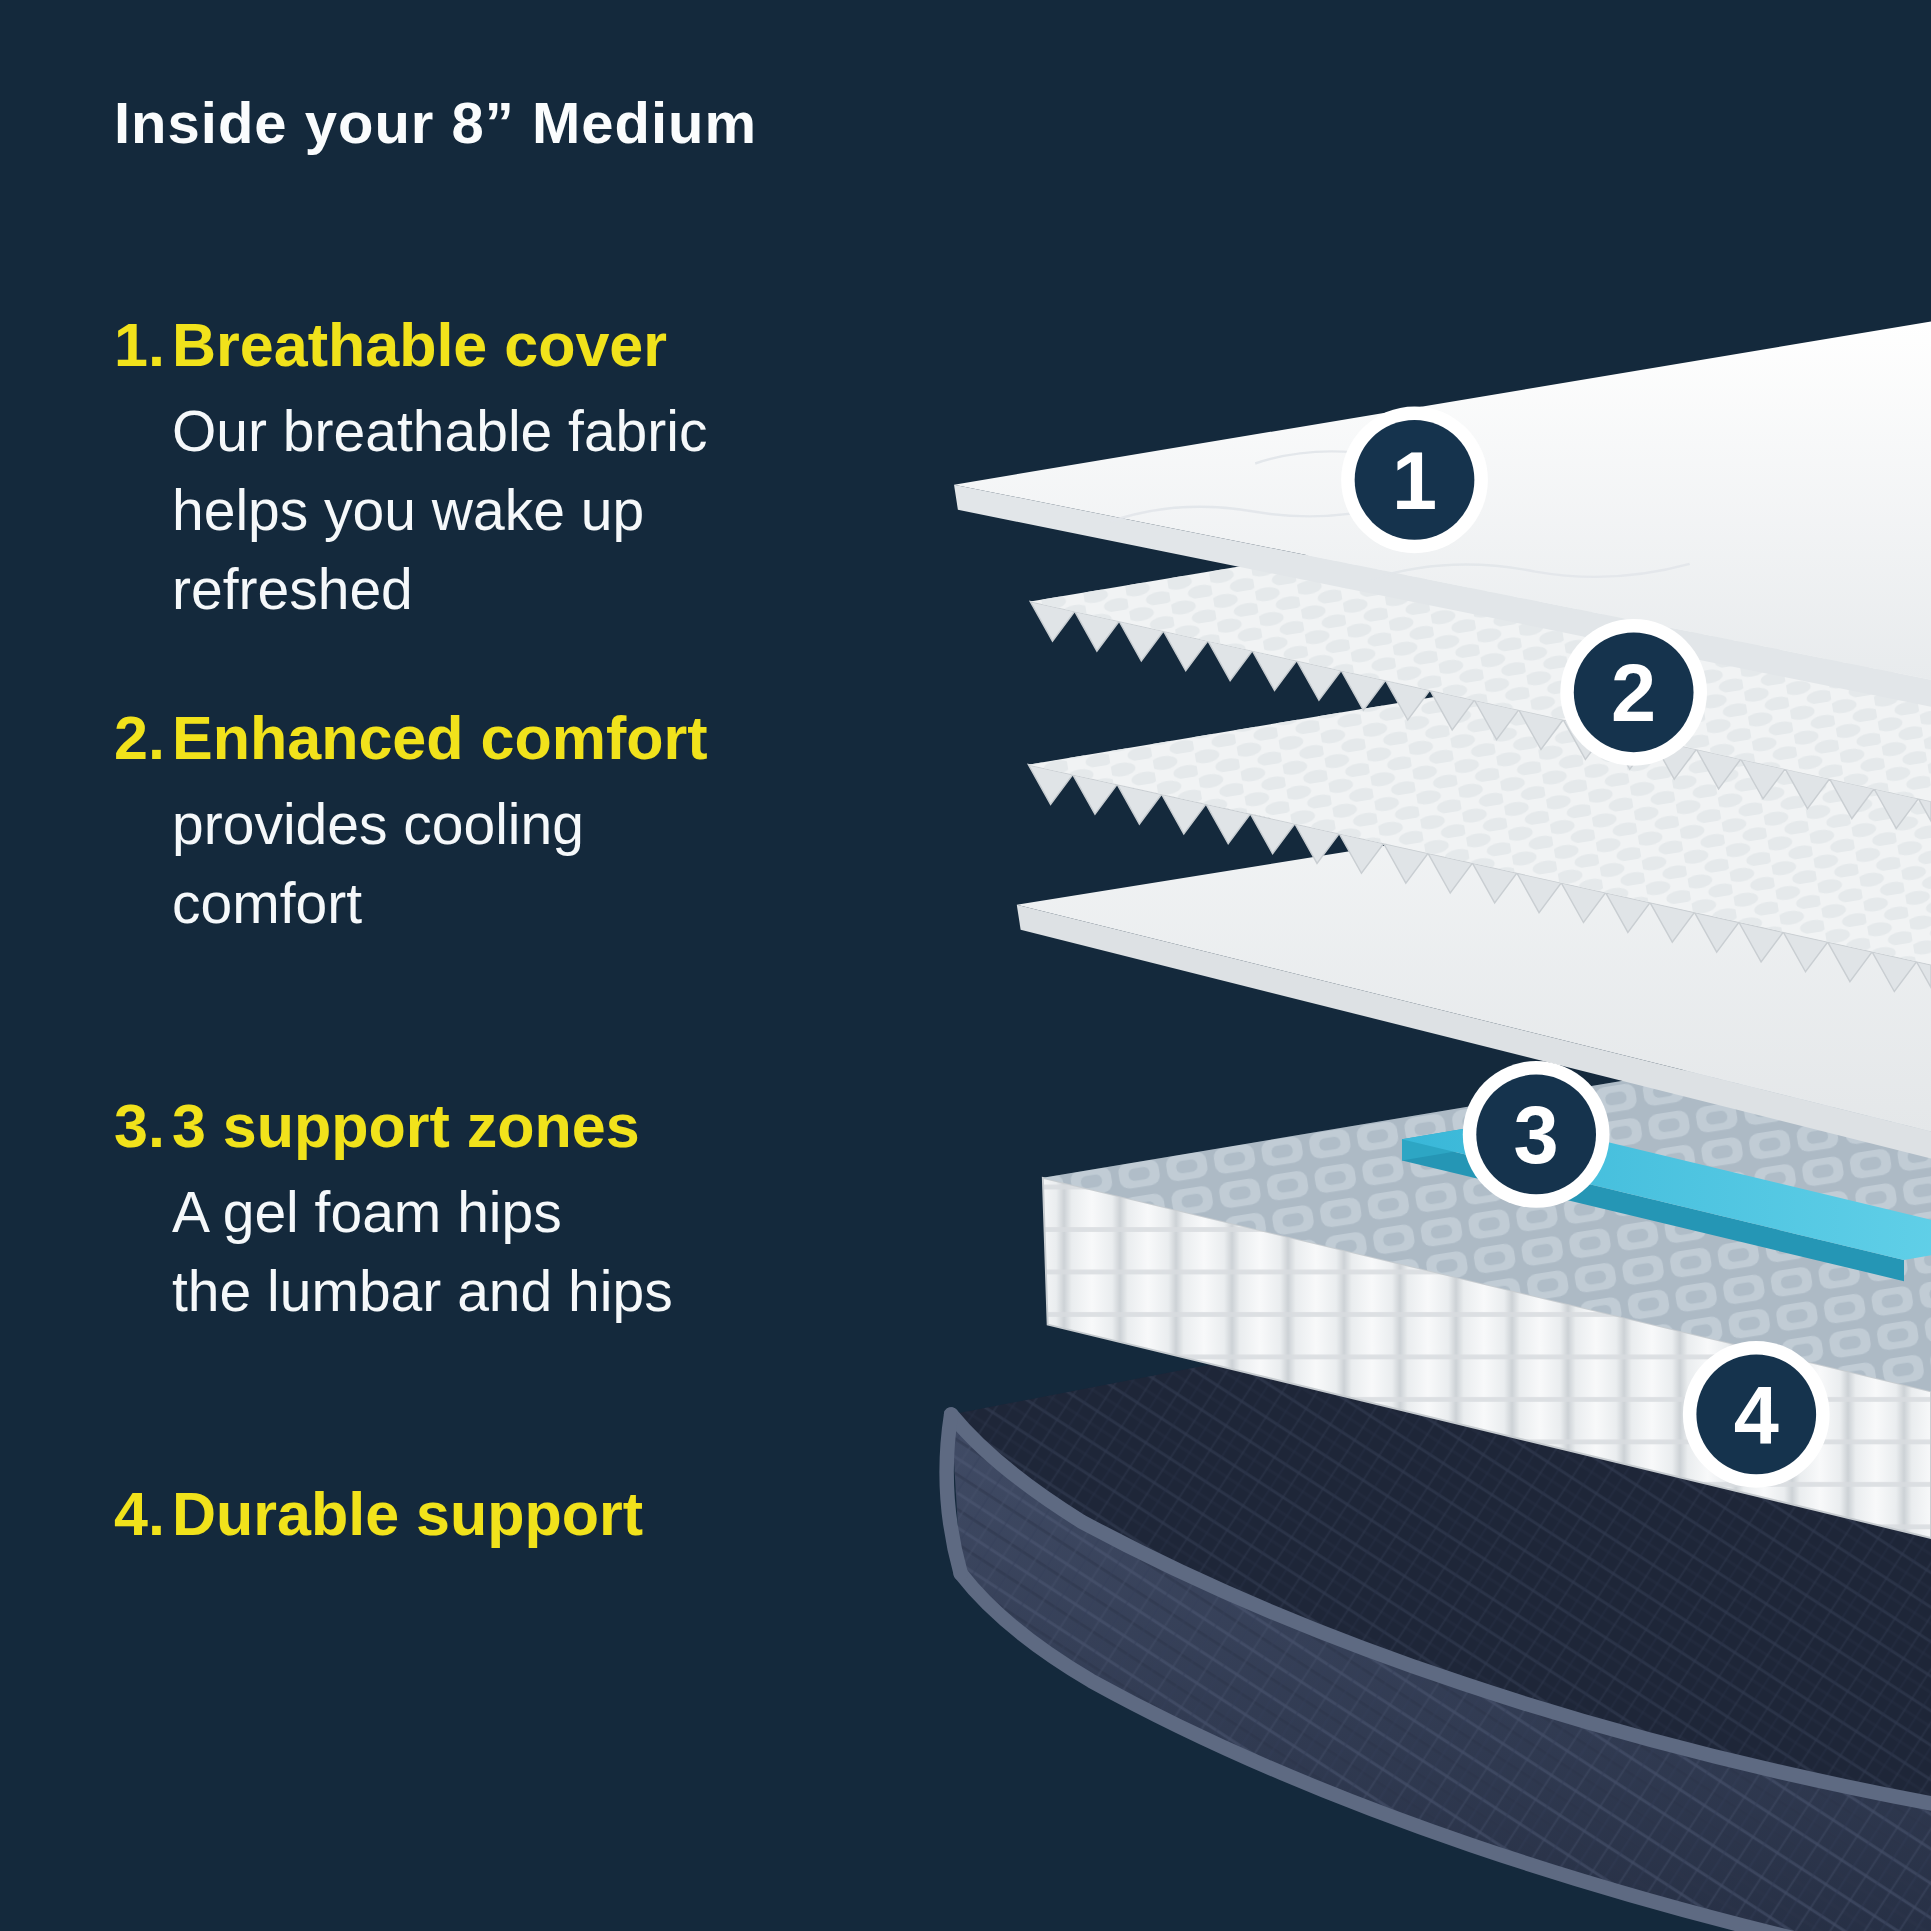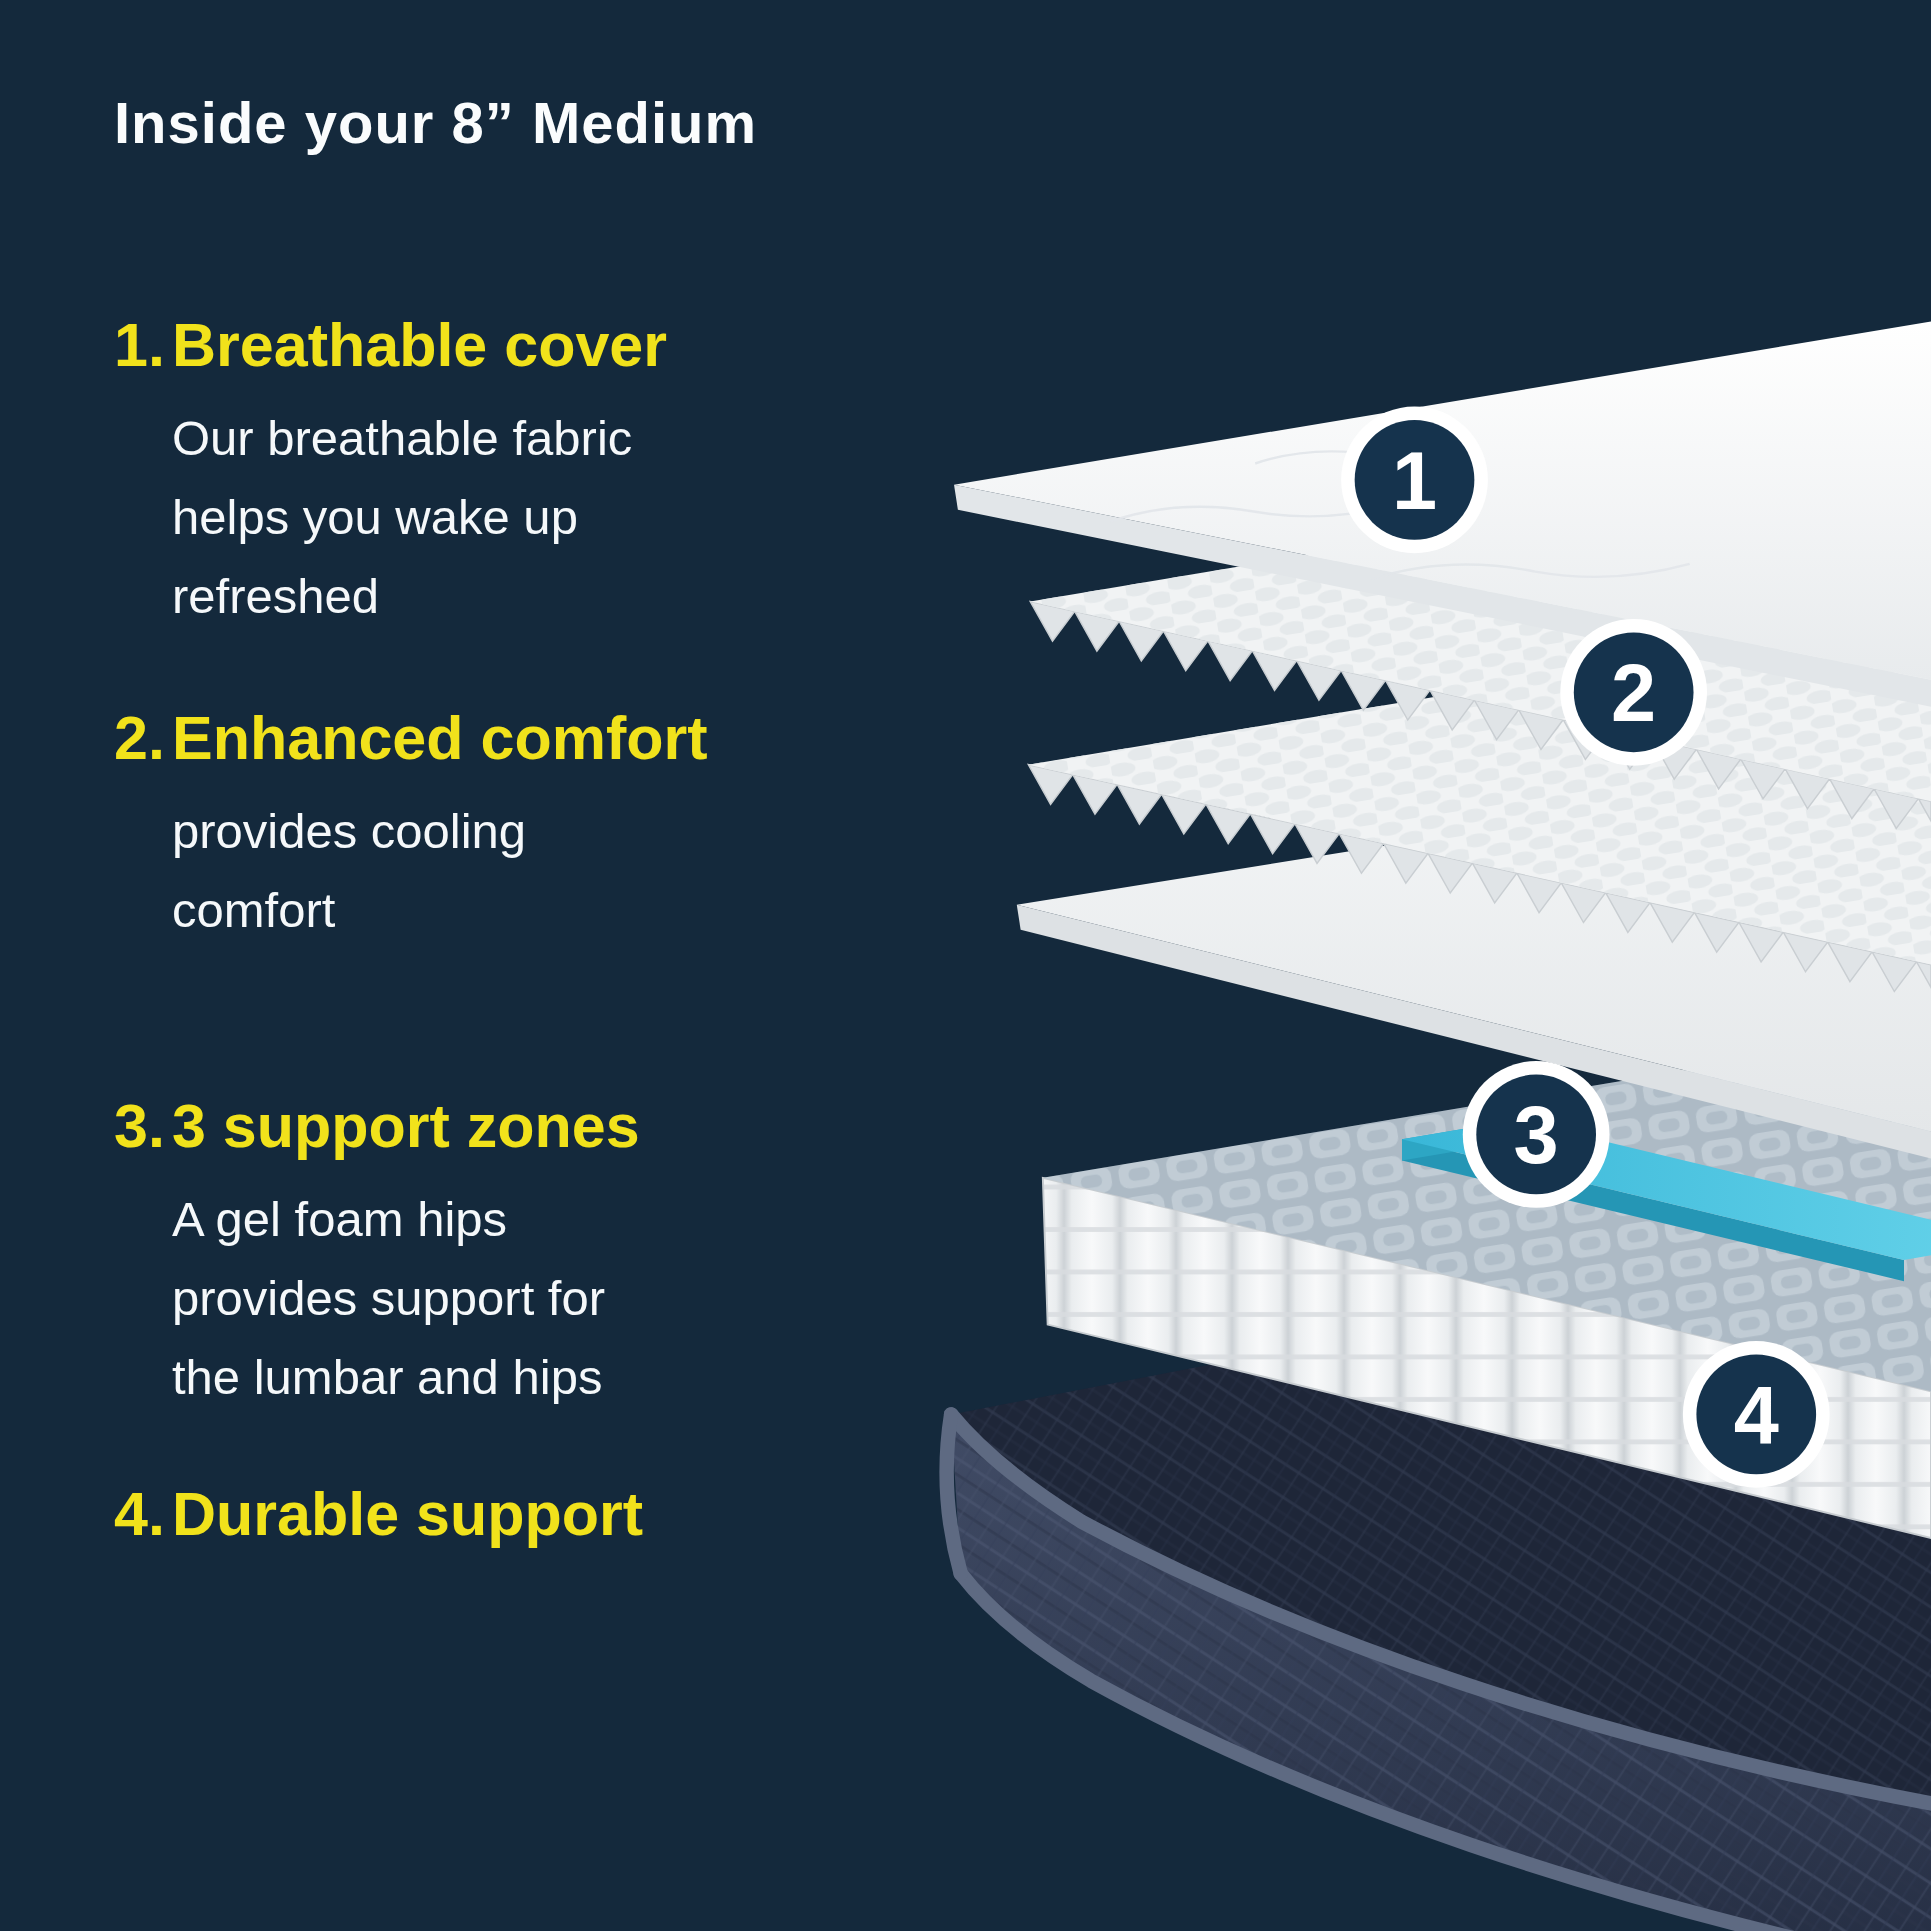--- a/index.html
+++ b/index.html
@@ -15,22 +15,22 @@
   }
   .feature{position:absolute;left:114px;width:946px}
   .f1{top:309px}.f2{top:702px}.f3{top:1090px}.f4{top:1478px}
   .feature-heading{
     display:flex;align-items:baseline;
     font-size:61px;font-weight:bold;color:#F1E21B;line-height:73px;
     white-space:nowrap;
   }
   .feature-heading .num{flex:none;width:58px}
   .feature-body{
-    margin-left:58px;margin-top:17px;
-    font-size:49px;line-height:79px;font-weight:400;color:#F5F8FA;
+    margin-left:58px;margin-top:10px;
+    font-size:57px;line-height:79px;font-weight:400;color:#F5F8FA;
     white-space:nowrap;
   }
   sup.reg{font-size:0.55em;position:relative;top:-0.55em;line-height:0}
   .diagram{position:absolute;left:676px;top:222px;width:1255px;height:1709px}
 </style>
 </head>
 <body>
 
 <div class="page-title">Inside your 8” Medium</div>
 
@@ -57,21 +57,20 @@
   </div>
 </div>
 
 <div class="feature f3">
   <div class="feature-heading">
     <span class="num">3.</span>
     <span>3 support zones</span>
   </div>
   <div class="feature-body">
     <div>A gel foam hips</div>
-    <div>provides support for</div>
     <div>the lumbar and hips</div>
   </div>
 </div>
 
 <div class="feature f4">
   <div class="feature-heading">
     <span class="num">4.</span>
     <span>Durable support</span>
   </div>
 </div>

